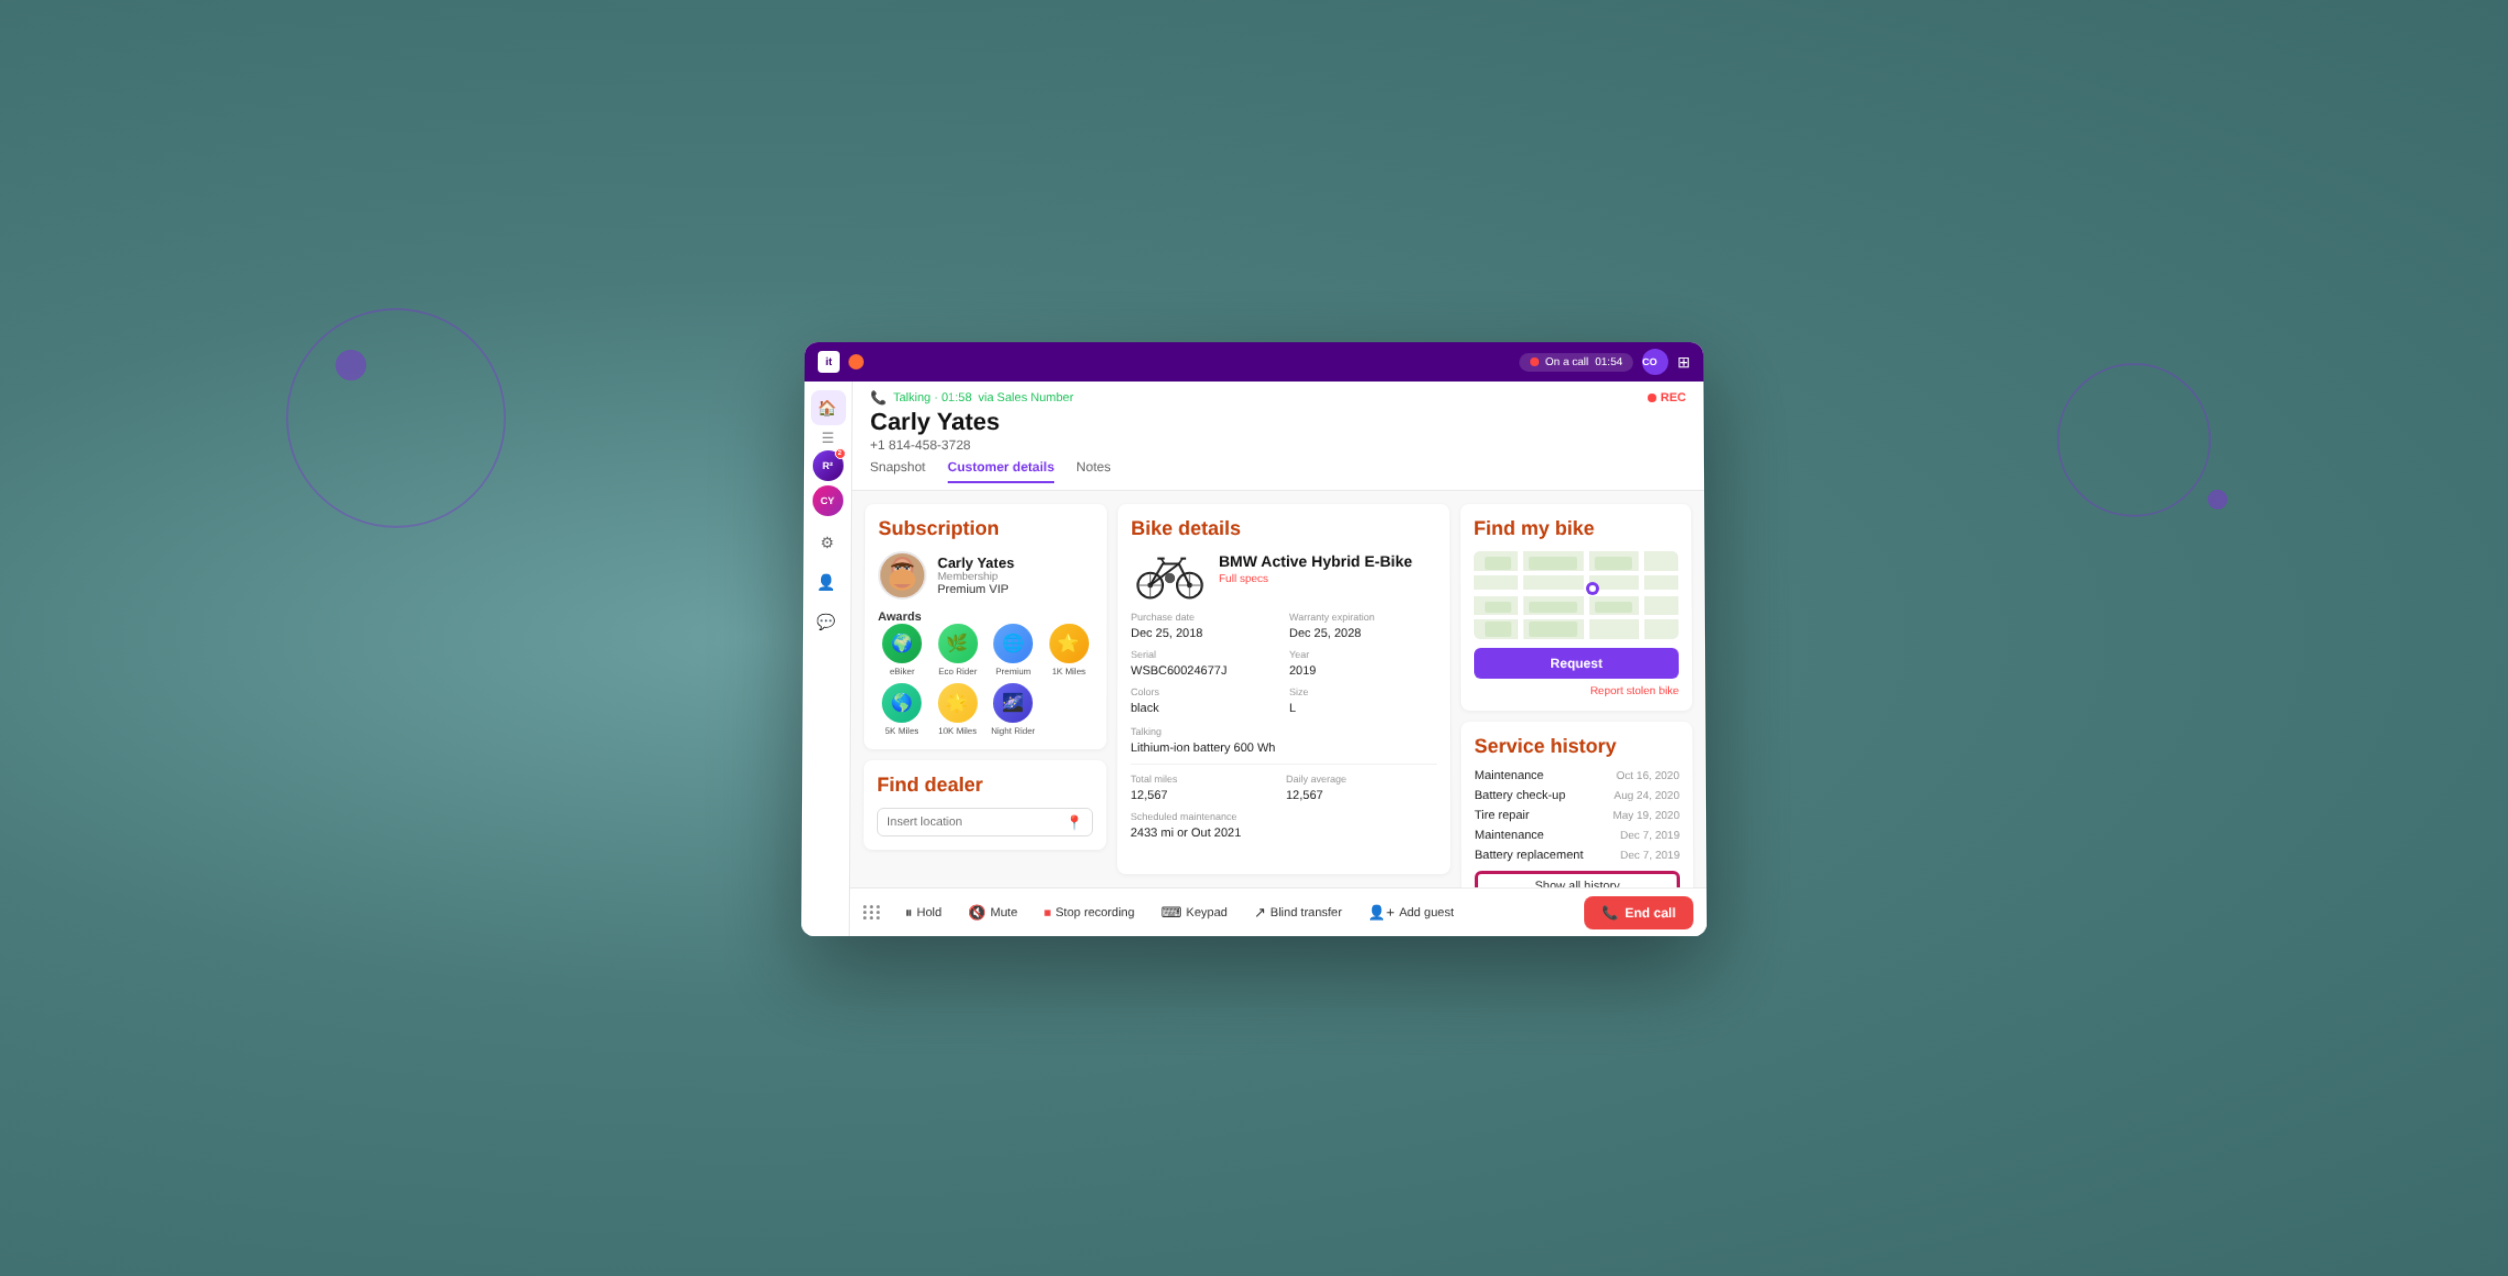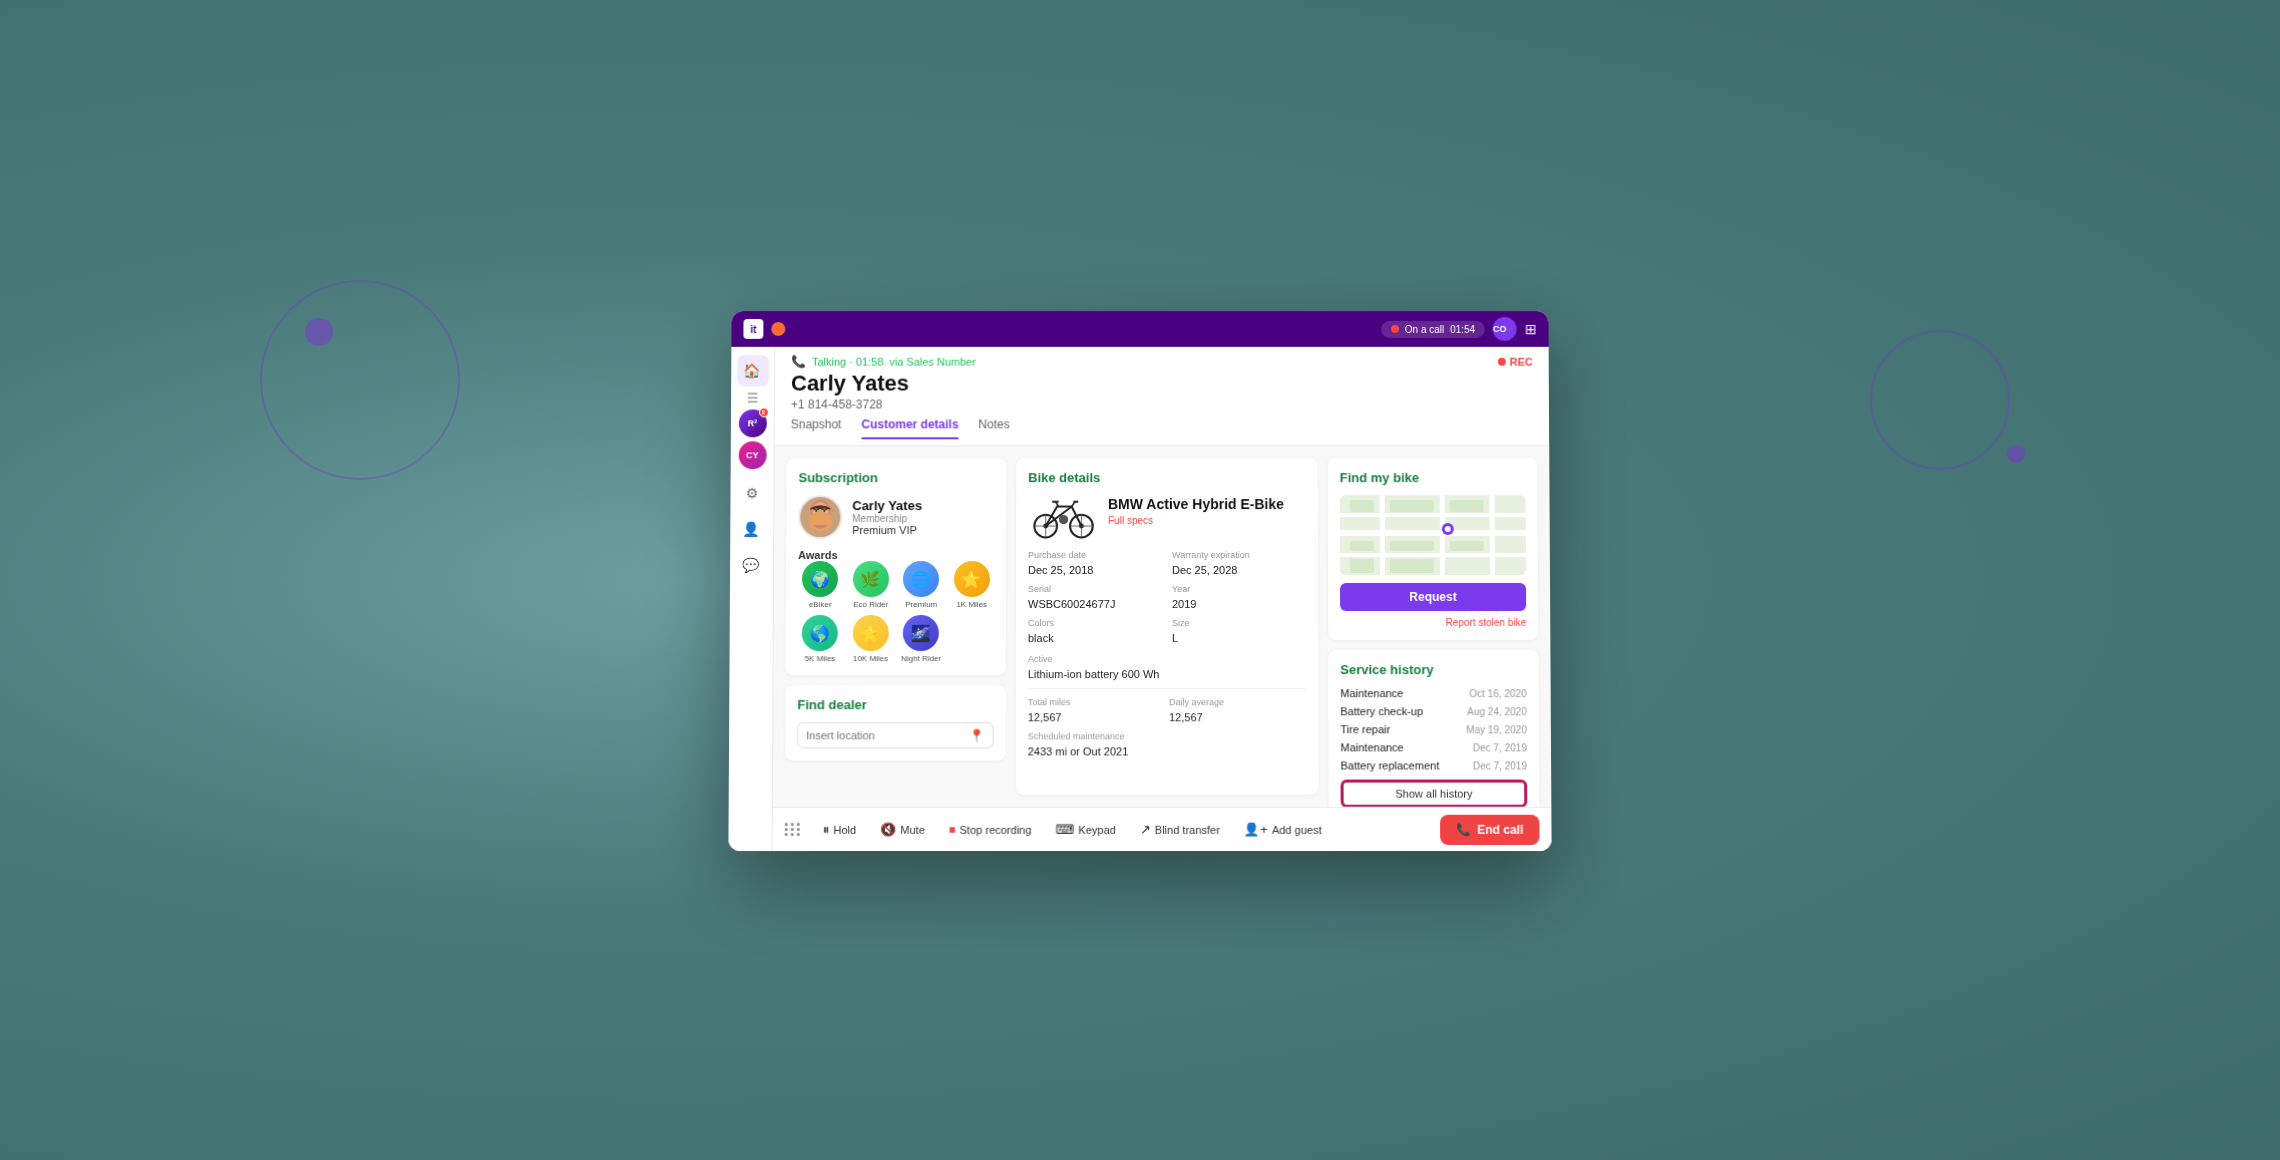--- a/index.html
+++ b/index.html
@@ -298,23 +298,23 @@
     }
 
     .card {
       background: #fff;
       border-radius: 8px;
       padding: 12px;
       box-shadow: 0 1px 4px rgba(0,0,0,0.06);
     }
 
     .card-title {
-      font-size: 13px;
+      font-size: 18px;
       font-weight: 600;
-      color: #15803d;
+      color: #c2410c;
       margin-bottom: 10px;
     }
 
     
     .subscription-header {
       display: flex;
       align-items: center;
       gap: 10px;
       margin-bottom: 10px;
     }
@@ -861,21 +861,21 @@
                 <label>Colors</label>
                 <value>black</value>
               </div>
               <div class="bike-field">
                 <label>Size</label>
                 <value>L</value>
               </div>
             </div>
 
             <div class="bike-field" style="margin-bottom:6px;">
-              <label>Active</label>
+              <label>Talking</label>
               <value>Lithium-ion battery 600 Wh</value>
             </div>
 
 
             <div class="divider"></div>
 
             <div class="miles-grid">
               <div class="bike-field">
                 <label>Total miles</label>
                 <value>12,567</value>

